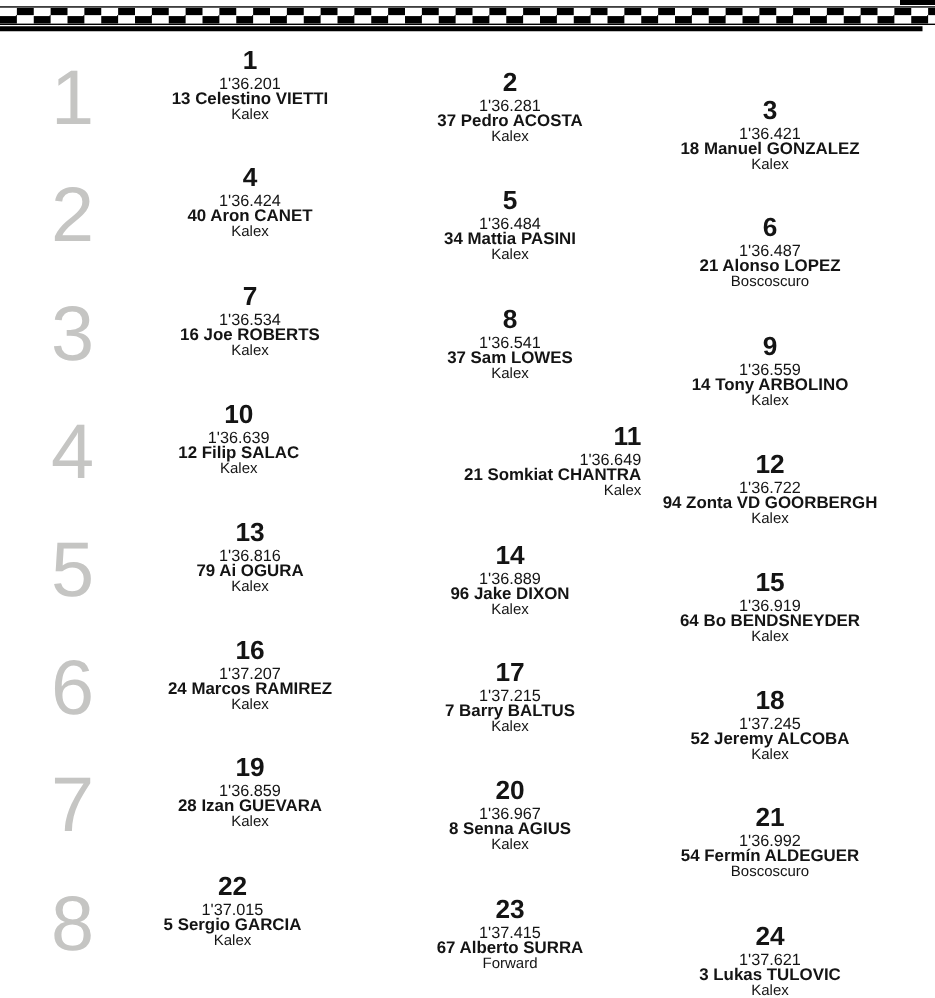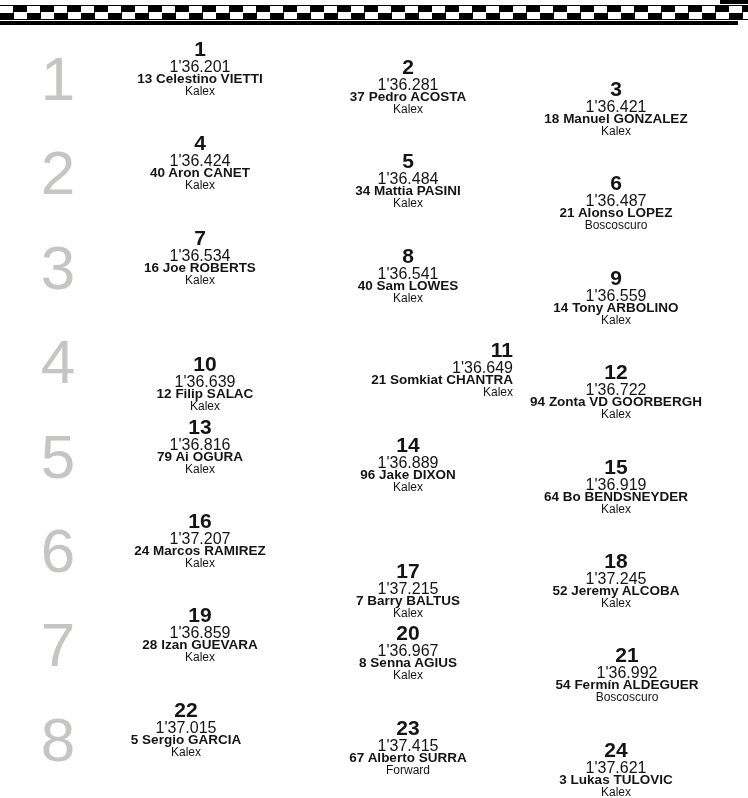--- a/index.html
+++ b/index.html
@@ -49,21 +49,21 @@
     width: 210px;
     text-align: center;
     color: #141414;
   }
   .pos-num {
     font-size: 21px;
     font-weight: bold;
     line-height: 20px;
   }
   .lap-time {
-    font-size: 16px;
+    font-size: 13px;
     line-height: 12px;
     margin-top: 2px;
   }
   .rider-name {
     font-size: 13.5px;
     font-weight: bold;
     line-height: 12px;
     white-space: nowrap;
   }
   .bike-name {
@@ -120,31 +120,31 @@
       <div class="row-number" style="top: 236.8px;">3</div>
       <div class="grid-cell" style="left: 95px; top: 227.8px;">
         <div class="pos-num">7</div>
         <div class="lap-time">1'36.534</div>
         <div class="rider-name">16 Joe ROBERTS</div>
         <div class="bike-name">Kalex</div>
       </div>
       <div class="grid-cell" style="left: 303px; top: 245.8px;">
         <div class="pos-num">8</div>
         <div class="lap-time">1'36.541</div>
-        <div class="rider-name">40 Sam LOWES</div>
+        <div class="rider-name">37 Sam LOWES</div>
         <div class="bike-name">Kalex</div>
       </div>
       <div class="grid-cell" style="left: 511px; top: 267.8px;">
         <div class="pos-num">9</div>
         <div class="lap-time">1'36.559</div>
         <div class="rider-name">14 Tony ARBOLINO</div>
         <div class="bike-name">Kalex</div>
       </div>
       <div class="row-number" style="top: 331.2px;">4</div>
-      <div class="grid-cell" style="left: 100px; top: 322.2px; margin-top: 32px;">
+      <div class="grid-cell" style="left: 86px; top: 322.2px;">
         <div class="pos-num">10</div>
         <div class="lap-time">1'36.639</div>
         <div class="rider-name">12 Filip SALAC</div>
         <div class="bike-name">Kalex</div>
       </div>
       <div class="grid-cell" style="left: 303px; top: 340.2px; text-align: right;">
         <div class="pos-num">11</div>
         <div class="lap-time">1'36.649</div>
         <div class="rider-name">21 Somkiat CHANTRA</div>
         <div class="bike-name">Kalex</div>
@@ -174,21 +174,21 @@
         <div class="rider-name">64 Bo BENDSNEYDER</div>
         <div class="bike-name">Kalex</div>
       </div>
       <div class="row-number" style="top: 520px;">6</div>
       <div class="grid-cell" style="left: 95px; top: 511px;">
         <div class="pos-num">16</div>
         <div class="lap-time">1'37.207</div>
         <div class="rider-name">24 Marcos RAMIREZ</div>
         <div class="bike-name">Kalex</div>
       </div>
-      <div class="grid-cell" style="left: 303px; top: 529px; margin-top: 32px;">
+      <div class="grid-cell" style="left: 303px; top: 529px;">
         <div class="pos-num">17</div>
         <div class="lap-time">1'37.215</div>
         <div class="rider-name">7 Barry BALTUS</div>
         <div class="bike-name">Kalex</div>
       </div>
       <div class="grid-cell" style="left: 511px; top: 551px;">
         <div class="pos-num">18</div>
         <div class="lap-time">1'37.245</div>
         <div class="rider-name">52 Jeremy ALCOBA</div>
         <div class="bike-name">Kalex</div>
@@ -199,21 +199,21 @@
         <div class="lap-time">1'36.859</div>
         <div class="rider-name">28 Izan GUEVARA</div>
         <div class="bike-name">Kalex</div>
       </div>
       <div class="grid-cell" style="left: 303px; top: 623.4px;">
         <div class="pos-num">20</div>
         <div class="lap-time">1'36.967</div>
         <div class="rider-name">8 Senna AGIUS</div>
         <div class="bike-name">Kalex</div>
       </div>
-      <div class="grid-cell" style="left: 522px; top: 645.4px;">
+      <div class="grid-cell" style="left: 511px; top: 645.4px;">
         <div class="pos-num">21</div>
         <div class="lap-time">1'36.992</div>
         <div class="rider-name">54 Fermín ALDEGUER</div>
         <div class="bike-name">Boscoscuro</div>
       </div>
       <div class="row-number" style="top: 708.8px;">8</div>
       <div class="grid-cell" style="left: 81px; top: 699.8px;">
         <div class="pos-num">22</div>
         <div class="lap-time">1'37.015</div>
         <div class="rider-name">5 Sergio GARCIA</div>

